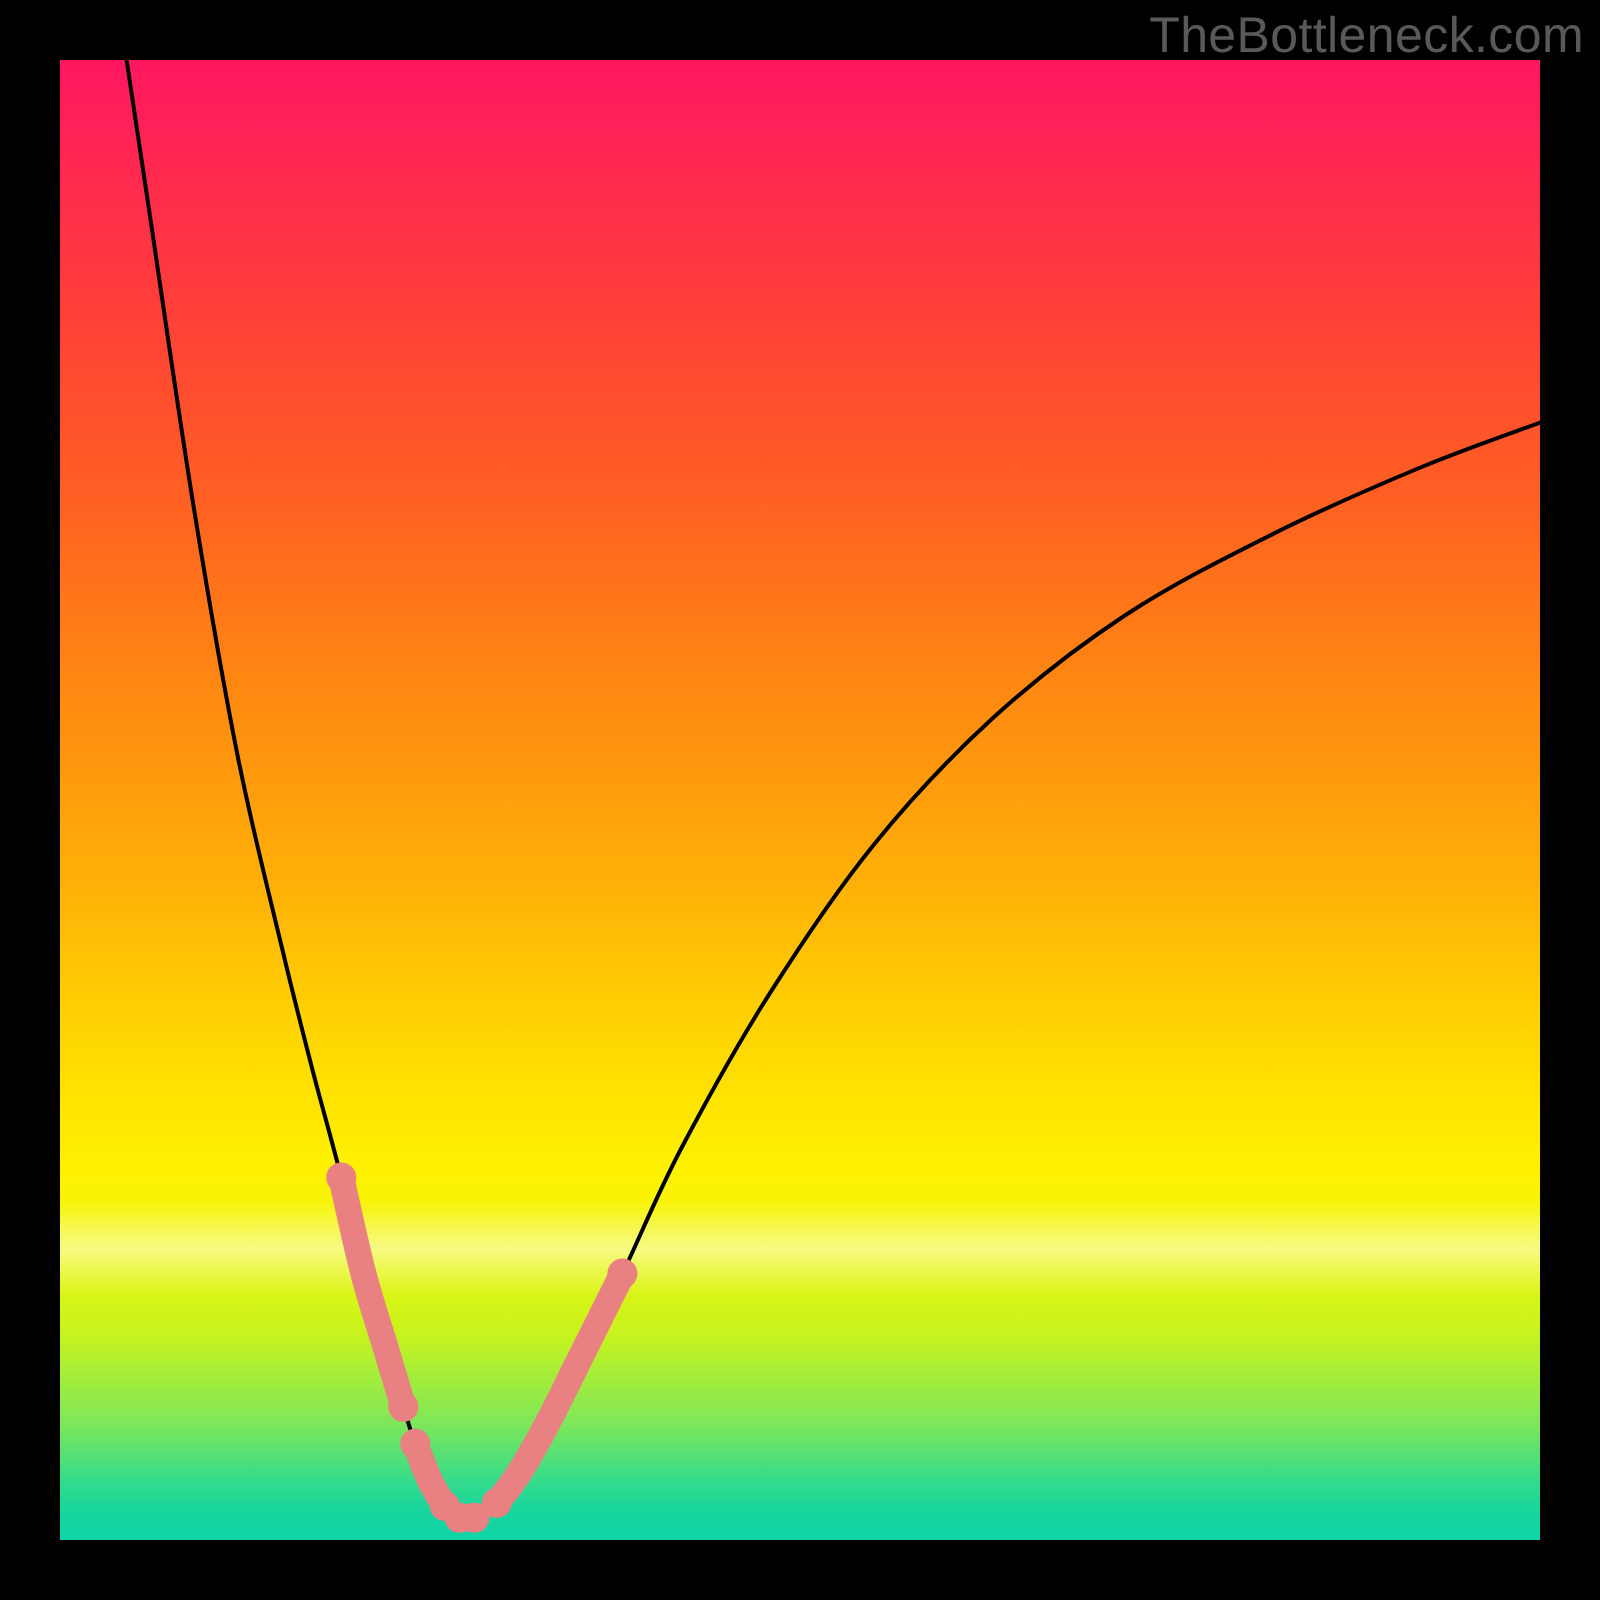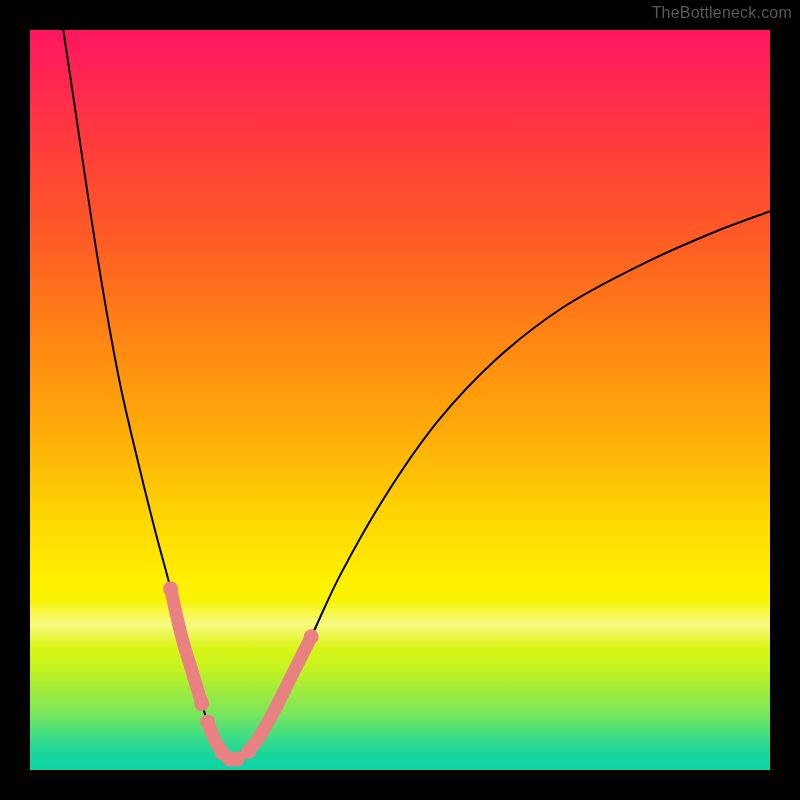--- a/index.html
+++ b/index.html
@@ -57,21 +57,21 @@
       rgba(255,255,230,0.55) 50%,
       rgba(255,255,230,0.00) 100%
     );
     pointer-events: none;
   }
   .watermark {
     position: absolute;
     top: 4px;
     right: 8px;
     color: #595959;
-    font-size: 16px;
+    font-size: 25px;
     letter-spacing: 0.2px;
     user-select: none;
   }
   svg.curve-layer {
     position: absolute;
     left: 0;
     top: 0;
     width: 740px;
     height: 740px;
     overflow: visible;

